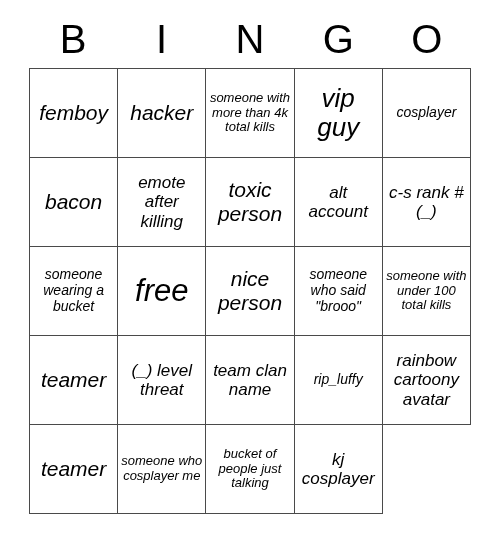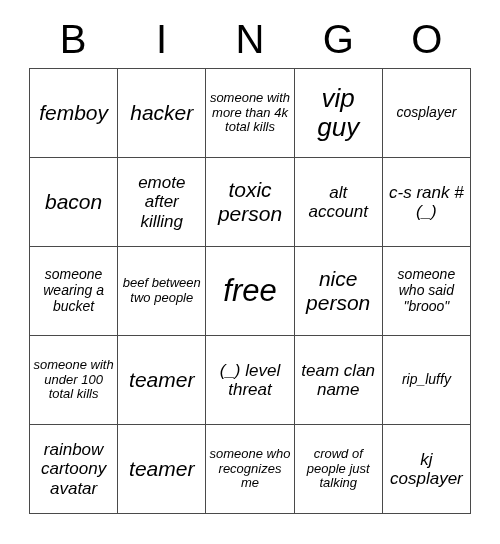--- a/index.html
+++ b/index.html
@@ -112,23 +112,20 @@
         <span class="cell-text fs-sm">alt account</span>
       </div>
     <div class="bingo-cell">
         <span class="cell-text fs-sm">c-s rank # (_)</span>
       </div>
 
     <div class="bingo-cell">
         <span class="cell-text fs-xs">someone wearing a bucket</span>
       </div>
     <div class="bingo-cell">
-        <span class="cell-text fs-xxs">beef between two people</span>
-      </div>
-    <div class="bingo-cell">
         <span class="cell-text fs-xl">free</span>
       </div>
     <div class="bingo-cell">
         <span class="cell-text fs-md">nice person</span>
       </div>
     <div class="bingo-cell">
         <span class="cell-text fs-xs">someone who said "brooo"</span>
       </div>
 
     <div class="bingo-cell">
@@ -147,23 +144,23 @@
         <span class="cell-text fs-xs">rip_luffy</span>
       </div>
 
     <div class="bingo-cell">
         <span class="cell-text fs-sm">rainbow cartoony avatar</span>
       </div>
     <div class="bingo-cell">
         <span class="cell-text fs-md">teamer</span>
       </div>
     <div class="bingo-cell">
-        <span class="cell-text fs-xxs">someone who recognizes me</span>
+        <span class="cell-text fs-xxs">someone who cosplayer me</span>
       </div>
     <div class="bingo-cell">
-        <span class="cell-text fs-xxs">crowd of people just talking</span>
+        <span class="cell-text fs-xxs">bucket of people just talking</span>
       </div>
     <div class="bingo-cell">
         <span class="cell-text fs-sm">kj cosplayer</span>
       </div>
 
   </div>
 </div>
 
 </body></html>

